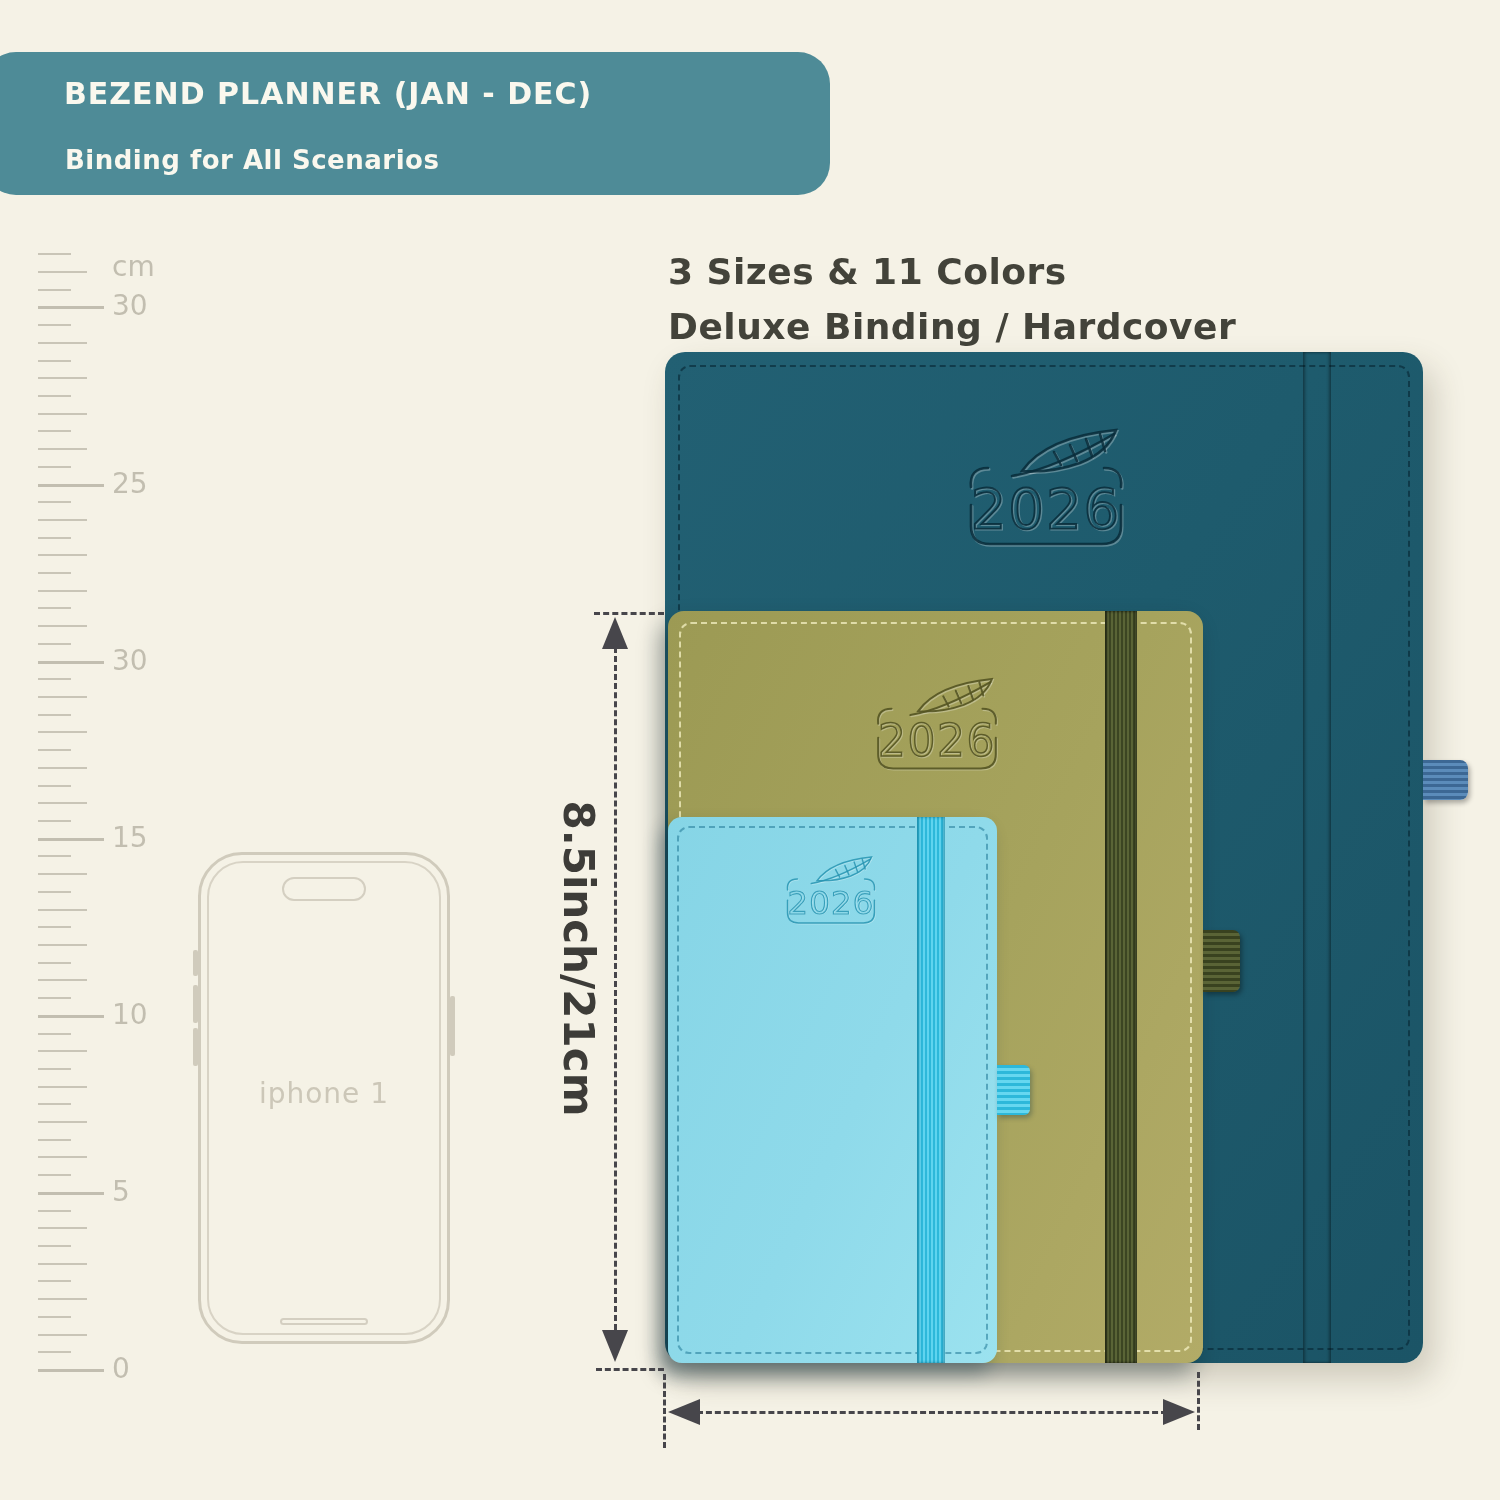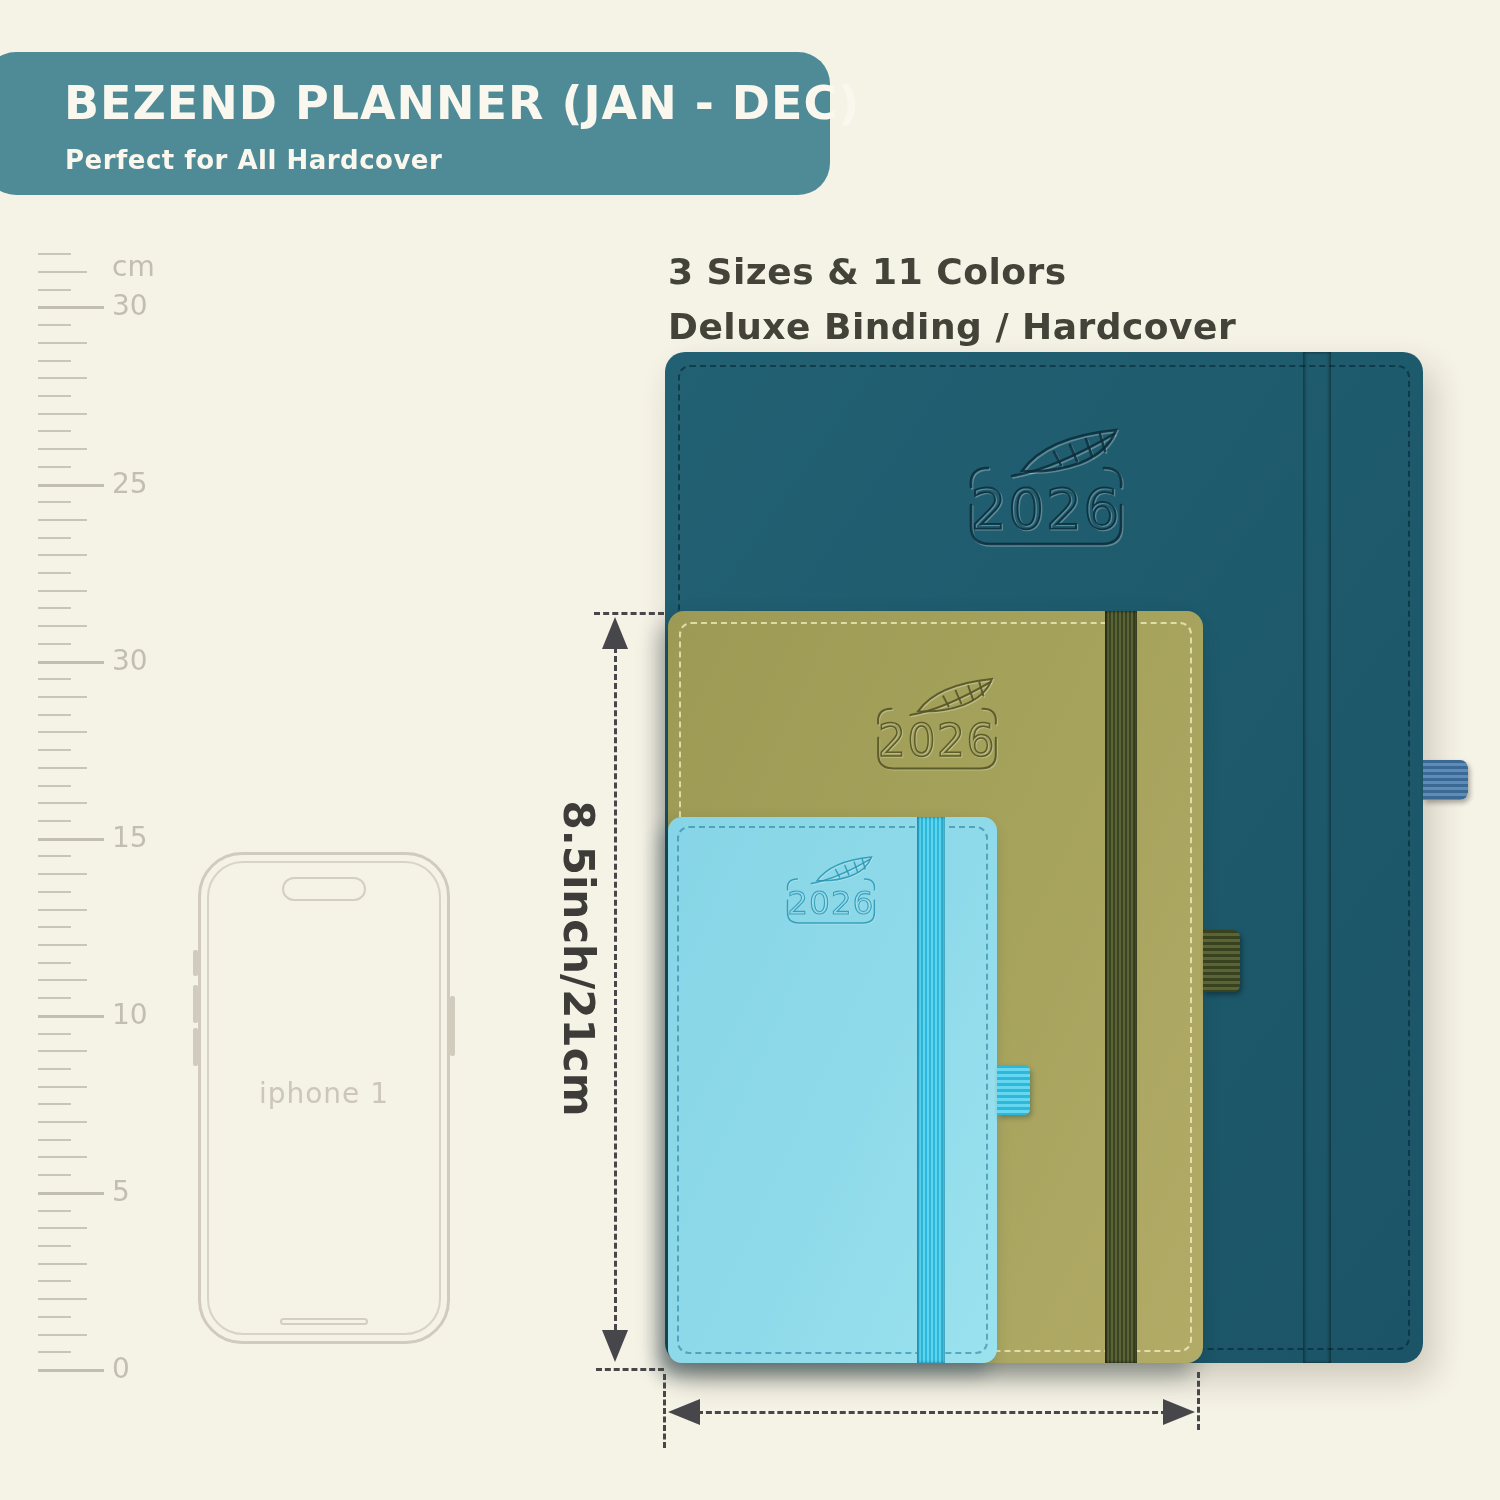--- a/index.html
+++ b/index.html
@@ -10,21 +10,21 @@
   }
   [data-interactable]{box-sizing:border-box;}
 
   
   .banner{
     position:absolute;left:-16px;top:52px;width:846px;height:143px;
     background:#4e8b97;border-radius:32px;
   }
   .banner-title{
     position:absolute;left:80px;top:24px;
-    font-size:46px;font-weight:bold;letter-spacing:1px;color:#faf8ee;
+    font-size:30px;font-weight:bold;letter-spacing:1px;color:#faf8ee;
     white-space:nowrap;
   }
   .banner-subtitle{
     position:absolute;left:81px;top:93px;
     font-size:26px;font-weight:bold;letter-spacing:.5px;color:#faf8ee;
     white-space:nowrap;
   }
 
   
   .headline{position:absolute;left:668px;top:244px;color:#43433a;}
@@ -162,21 +162,21 @@
   }
   .dim-label-h{left:728px;top:1432px;width:400px;position:absolute;}
 </style>
 </head>
 <body>
 
 <div id="stage" data-interactable="false">
 
   <div class="banner" data-interactable="false">
     <div class="banner-title" data-interactable="false">BEZEND PLANNER (JAN - DEC)</div>
-    <div class="banner-subtitle" data-interactable="false">Perfect for All Hardcover</div>
+    <div class="banner-subtitle" data-interactable="false">Binding for All Scenarios</div>
   </div>
 
   <div class="headline" data-interactable="false">
     <div data-interactable="false">3 Sizes &amp; 11 Colors</div>
     <div data-interactable="false">Deluxe Binding / Hardcover</div>
   </div>
 
   <div class="ruler" data-interactable="false">
       <div class="tick long" data-interactable="false" style="top: 1369px;"></div>
       <div class="tick" data-interactable="false" style="top: 1351px;"></div>

